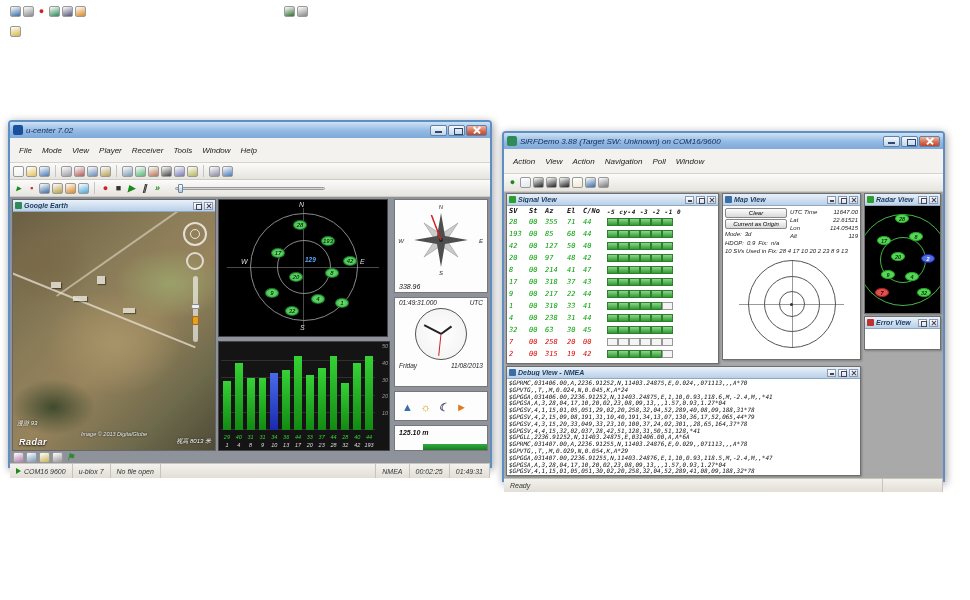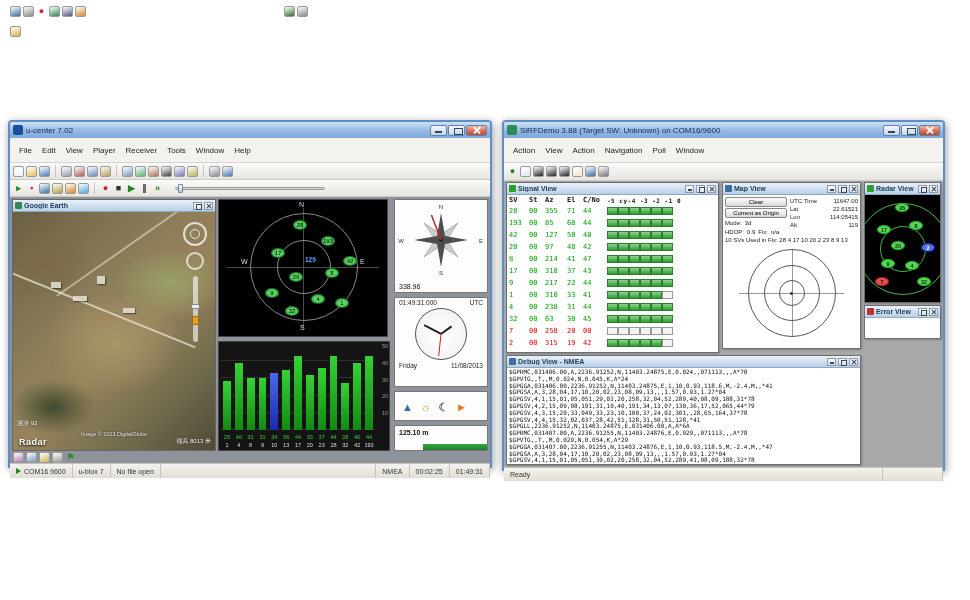--- a/index.html
+++ b/index.html
@@ -7,21 +7,21 @@
   #desktop{position:relative;width:970px;height:600px;overflow:hidden;background:#fff;}
 
   
   .iconrow{display:flex;align-items:center;gap:2px;}
   .tbi{display:inline-block;width:11px;height:11px;border:1px solid #9a9a9a;border-radius:2px;}
   .tbi.glyph{border:none;background:none;width:auto;min-width:11px;font-size:9px;line-height:11px;text-align:center;font-weight:bold;}
   .tb-sep{width:1px;height:12px;background:#c5c5c5;margin:0 3px;}
   .float-strip{position:absolute;display:flex;gap:2px;}
 
   
-  .window{position:absolute;border:2px solid #5e8fc4;border-radius:4px 4px 0 0;background:#ece9e2;box-shadow:1px 2px 8px rgba(0,0,0,.4);}
+  .window{position:absolute;border:2px solid #5e8fc4;border-radius:4px 4px 0 0;background:#ece9e2;box-shadow:1px 2px 8px rgba(0,0,0,.4);font-style:italic;}
   .titlebar{height:16px;display:flex;align-items:center;gap:3px;padding:0 3px;background:linear-gradient(#cfe2f5,#93b9e4 55%,#7fa9d8);border-radius:2px 2px 0 0;}
   .appicon{width:10px;height:10px;border-radius:2px;}
   .titlebar .tl{flex:1;font-size:8px;color:#0c2b57;white-space:nowrap;overflow:hidden;}
   .winbtns{display:flex;gap:1px;}
   .wb{position:relative;width:17px;height:11px;border:1px solid #5e82ab;border-radius:2px;background:linear-gradient(#f4f8fc,#c2d4e8);}
   .wb.min::after{content:"";position:absolute;left:4px;bottom:2px;width:7px;height:2px;background:#2c4a6e;}
   .wb.max::after{content:"";position:absolute;left:5px;top:2px;width:7px;height:5px;border:1px solid #2c4a6e;}
   .wb.close{width:21px;background:linear-gradient(#f2b5a0,#d4694e 60%,#b94a30);}
   .wb.close::before,.wb.close::after{content:"";position:absolute;left:50%;top:50%;width:9px;height:1.5px;background:#fff;}
   .wb.close::before{transform:translate(-50%,-50%) rotate(45deg);}
@@ -187,21 +187,21 @@
       <span class="appicon" style="background:#1a4f9c"></span>
       <span class="tl">u-center 7.02</span>
       <span class="winbtns">
         <span class="wb min"></span>
         <span class="wb max"></span>
         <span class="wb close"></span>
       </span>
     </div>
     <div class="menubar" id="uc-menu">
         <span class="menu-item">File</span>
-        <span class="menu-item">Edit</span>
+        <span class="menu-item">Mode</span>
         <span class="menu-item">View</span>
         <span class="menu-item">Player</span>
         <span class="menu-item">Receiver</span>
         <span class="menu-item">Tools</span>
         <span class="menu-item">Window</span>
         <span class="menu-item">Help</span>
       </div>
     <div class="toolbar" id="uc-tb1">
         <span class="tbi" style="background: linear-gradient(160deg, rgb(255, 255, 255), rgb(240, 240, 240));"></span>
         <span class="tbi" style="background: linear-gradient(160deg, rgb(255, 255, 255), rgb(232, 195, 90));"></span>
@@ -421,21 +421,21 @@
         </span>
       <span class="sb-seg">
           <span>00:02:25</span>
         </span>
       <span class="sb-seg">
           <span>01:49:31</span>
         </span>
     </div>
   </div>
 
-  <div class="window" style="left:502px;top:120px;width:443px;height:351px">
+  <div class="window" style="left:502px;top:131px;width:443px;height:351px">
     <div class="titlebar">
       <span class="appicon" style="background:#2e8b57"></span>
       <span class="tl">SiRFDemo 3.88 (Target SW: Unknown) on COM16/9600</span>
       <span class="winbtns">
         <span class="wb min"></span>
         <span class="wb max"></span>
         <span class="wb close"></span>
       </span>
     </div>
     <div class="menubar" id="sf-menu">

